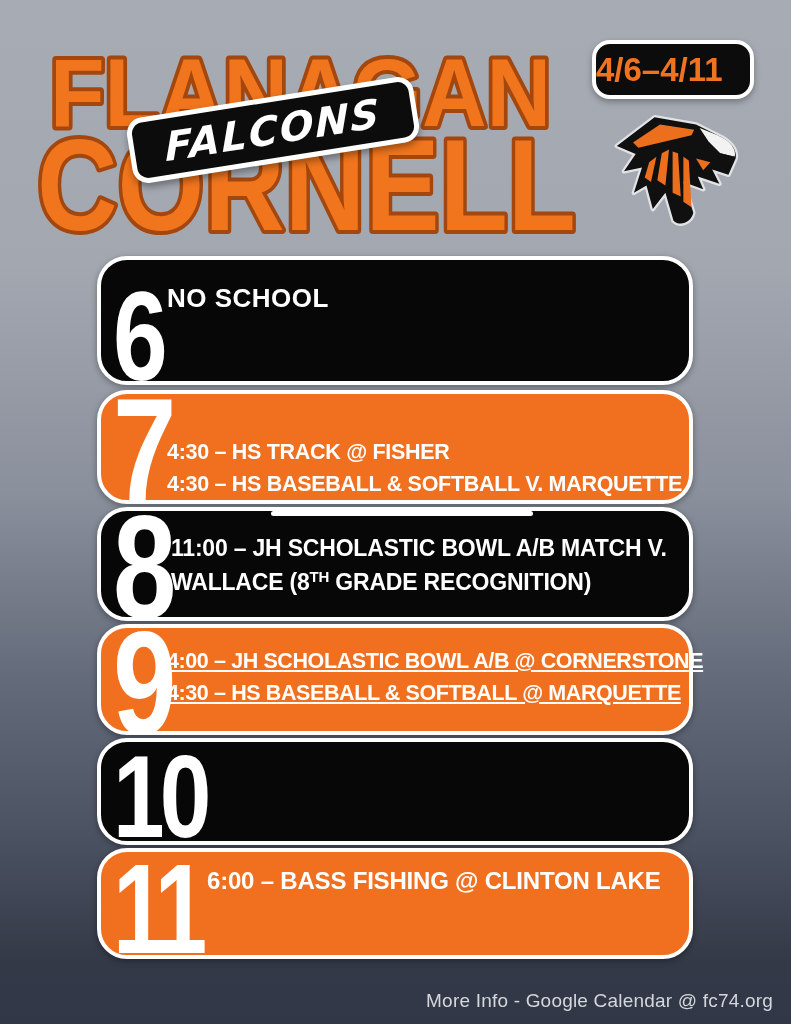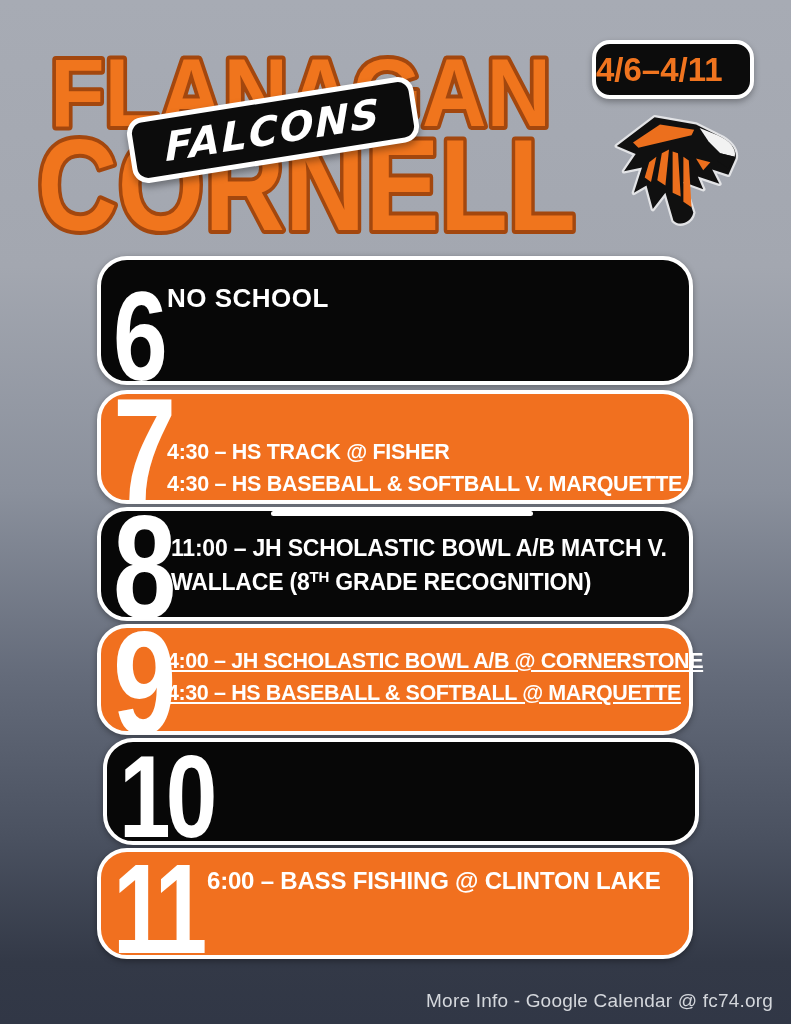--- a/index.html
+++ b/index.html
@@ -38,21 +38,21 @@
     position:relative;box-sizing:border-box;width:596px;
     border:4px solid #ffffff;border-radius:30px;margin-bottom:3px;
     box-shadow:0 2px 6px rgba(0,0,0,.35);
   }
   .card.black{background:#070707;}
   .card.orange{background:#f1701f;}
   .c6{height:129px;margin-bottom:5px;}
   .c7{height:114px;}
   .c8{height:114px;}
   .c9{height:111px;}
-  .c10{height:107px;margin-left:6px;}
+  .c10{height:107px;}
   .c11{height:111px;}
   .num{
     position:absolute;left:12px;color:#ffffff;font-weight:bold;line-height:.74;
     transform:scaleX(.78);transform-origin:left top;white-space:nowrap;
   }
   .c6 .num{font-size:126px;top:30px;}
   .c7 .num{font-size:146px;top:2px;}
   .c8 .num{font-size:146px;top:3px;}
   .c9 .num{font-size:146px;top:2px;}
   .c10 .num{font-size:116px;top:13px;letter-spacing:-6px;transform:scaleX(.80);}

